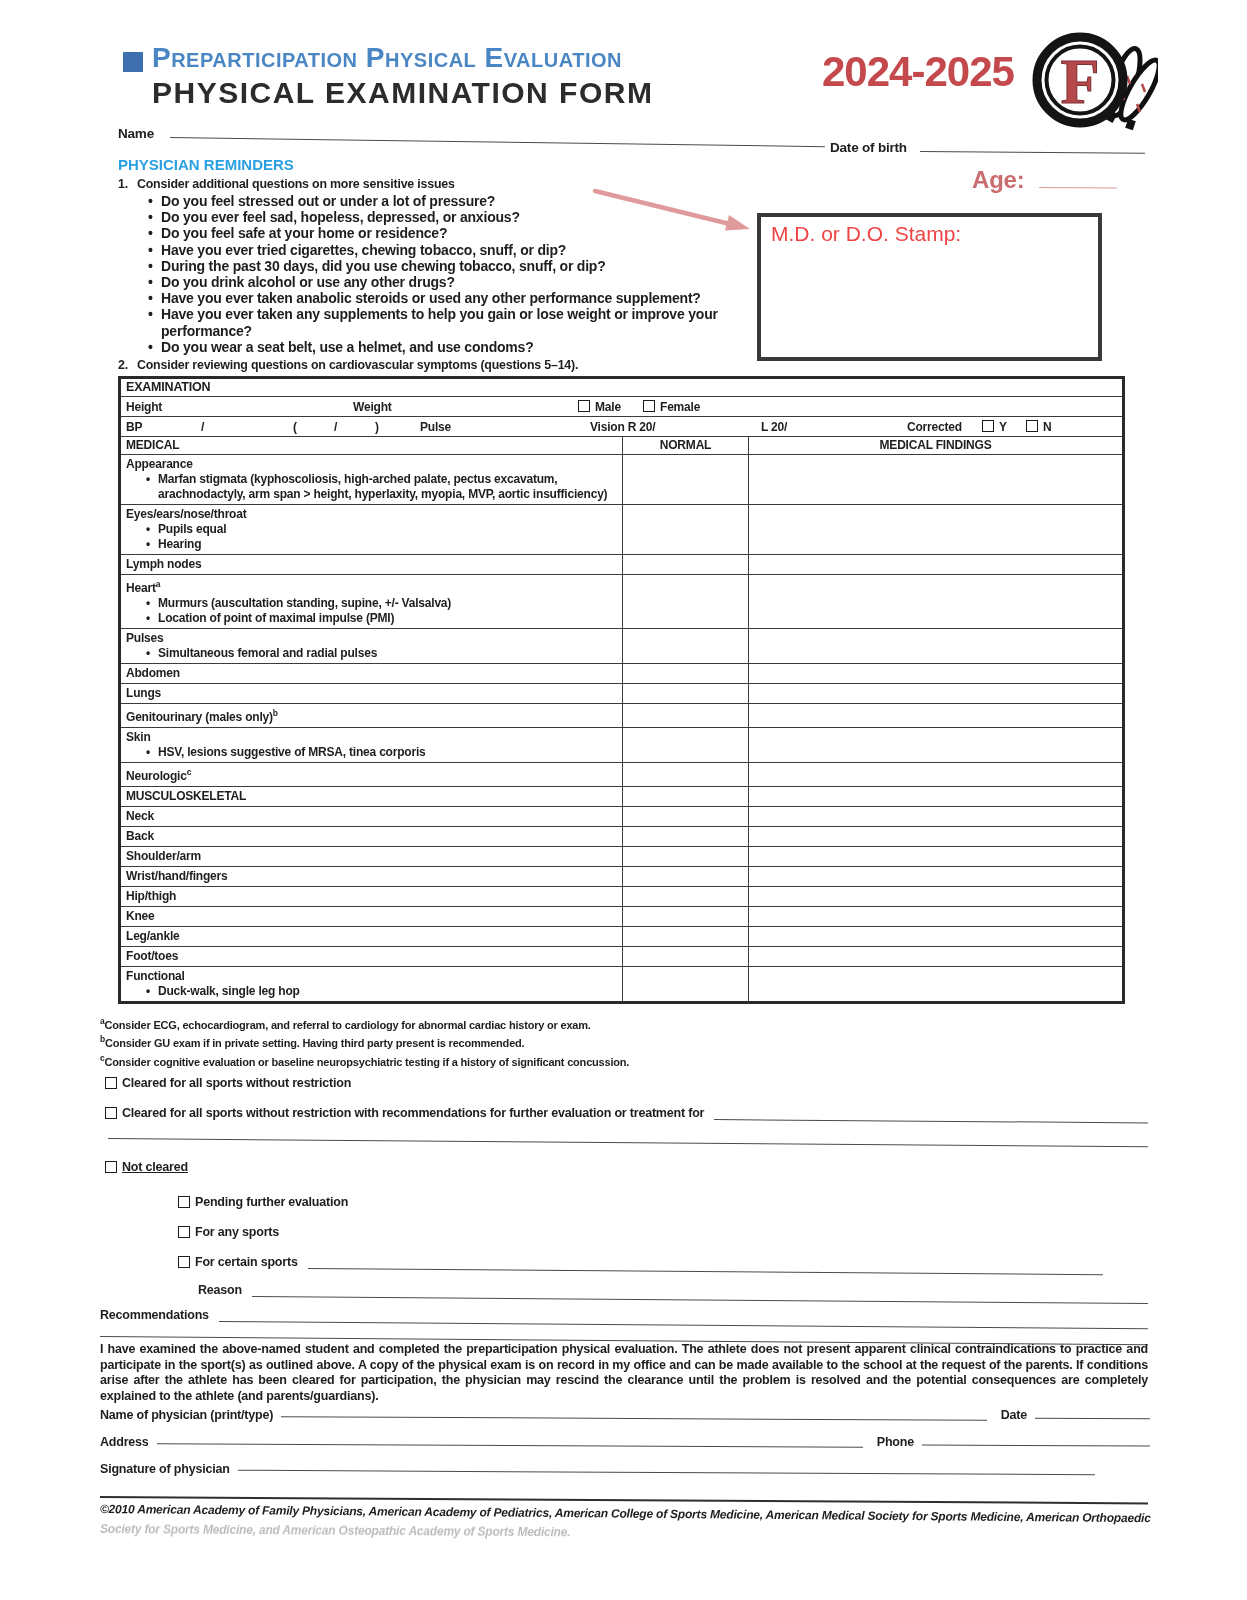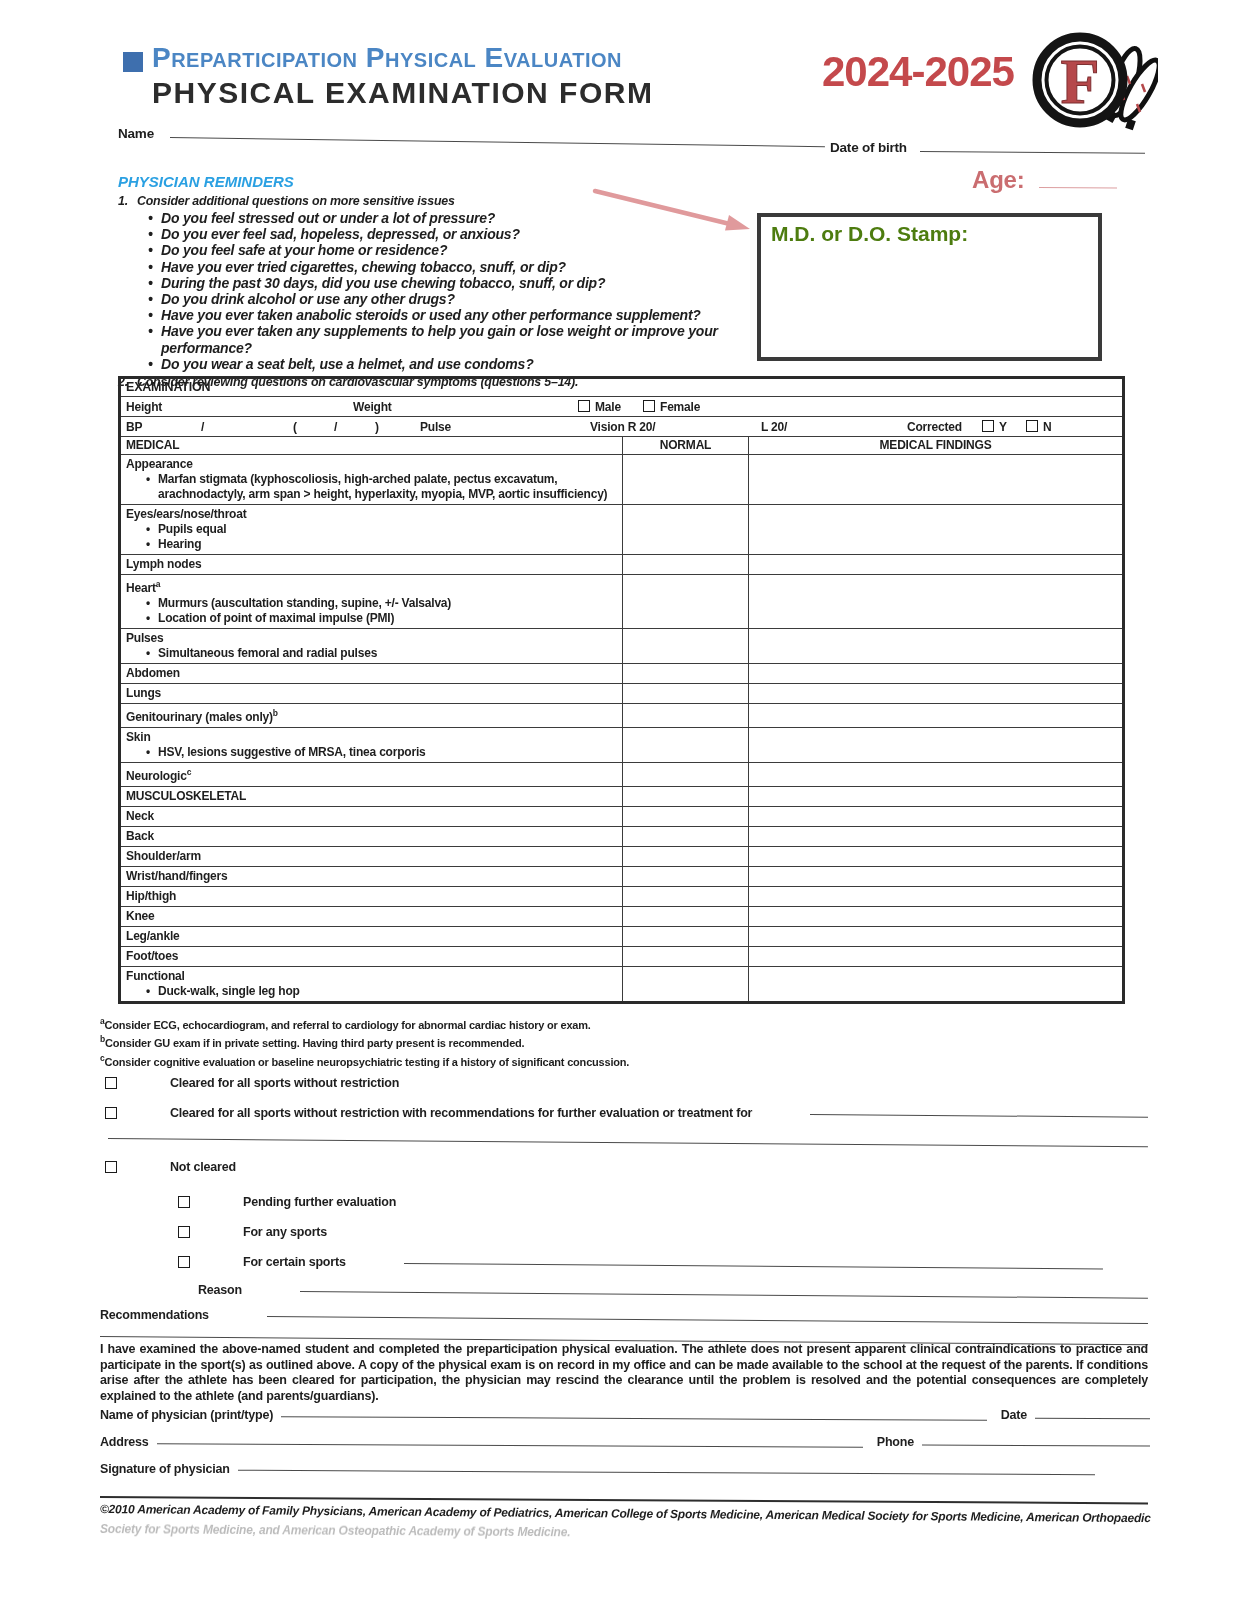--- a/index.html
+++ b/index.html
@@ -26,33 +26,33 @@
   }
   .logo { position:absolute; left:1028px; top:24px; }
   
   .name-row { position:absolute; left:118px; top:126px; font-size:13.5px; font-weight:700; }
   .dob-row  { position:absolute; left:830px; top:140px; font-size:13.5px; font-weight:700; }
   .age-row  { position:absolute; left:972px; top:166px; font-size:24px; font-weight:700; color:#ca6d70; }
   .wline { display:inline-block; border-bottom:1.7px solid #4a4a4a; height:2px; vertical-align:baseline; }
   .tilt  { transform:rotate(0.8deg); transform-origin:left center; }
   .tilt2 { transform:rotate(0.45deg); transform-origin:left center; }
   
-  .reminders { position:absolute; left:118px; top:173px; width:690px;font-style:italic; }
+  .reminders { position:absolute; left:118px; top:156px; width:690px; }
   .reminders h2 { margin:0 0 3px 0; font-size:15px; color:#2aa0e2; letter-spacing:0; }
   .rem-item { display:flex; font-size:12.4px; font-weight:700; line-height:16px; }
   .rem-item .num { width:19px; flex:none; }
   .rem-bullets { margin:1px 0 2px 30px; padding:0; list-style:none; font-size:14px; font-weight:700; line-height:16.2px; }
   .rem-bullets li { position:relative; padding-left:13px; }
   .rem-bullets li::before { content:"•"; position:absolute; left:0; top:0; }
   
   .stamp-box {
     position:absolute; left:757px; top:213px; width:345px; height:148px;
     border:4px solid #3a3a3a; box-sizing:border-box; padding:5px 10px;
   }
-  .stamp-box .stamp-label { color:#4d7c0f; font-size:21px; font-weight:700; letter-spacing:0; }
+  .stamp-box .stamp-label { color:#ef4444; font-size:21px; font-weight:400; letter-spacing:0; }
   .arrow-svg { position:absolute; left:560px; top:178px; }
   
   .exam-table {
     position:absolute; left:118px; top:376px; width:1004px;
     border-collapse:collapse; table-layout:fixed;
     border:3px solid #2a2a2a;
   }
   .exam-table td {
     border:1.5px solid #3b3b3b; font-size:12px; font-weight:700;
     padding:2px 5px; vertical-align:top; line-height:15px; overflow:hidden;
@@ -68,21 +68,21 @@
   sup { font-size:8.5px; }
   .cb {
     display:inline-block; width:10px; height:10px; background:#fff;
     border:1.8px solid #1b1b1b; vertical-align:-1px; margin-right:5px;
   }
   
   .footnotes { position:absolute; left:100px; top:1014px; width:920px;
     font-size:11px; font-weight:700; line-height:14.6px; }
   
   .clearance { position:absolute; left:100px; top:1070px; width:1050px; font-size:12.5px; font-weight:700; }
-  .clearance .row { position:absolute; display:flex; align-items:center;gap:48px; }
+  .clearance .row { position:absolute; display:flex; align-items:flex-end; }
   .clearance .row .cb { flex:none; align-self:center; }
   .clearance .flexline { flex:1; border-bottom:1.7px solid #4a4a4a; height:2px; margin-left:10px; }
   
   .attest {
     position:absolute; left:100px; top:1342px; width:1048px;
     font-size:12.5px; font-weight:700; line-height:15.5px; text-align:justify;
   }
   
   .sig { position:absolute; left:100px; top:1408px; width:1050px; font-size:12.5px; font-weight:700; }
   .sig .srow { display:flex; align-items:baseline; margin-bottom:13px; }
@@ -343,21 +343,21 @@
       <span>Cleared for all sports without restriction</span>
     </div>
     <div class="row" style="left:5px; top:36px; width:1043px;">
       <span class="cb"></span>
       <span>Cleared for all sports without restriction with recommendations for further evaluation or treatment for</span>
       <span class="flexline tilt2"></span>
     </div>
     <div class="row" style="left:8px; top:66px; width:1040px;">
       <span class="flexline tilt2" style="margin-left:0;"></span>
     </div>
-    <div class="row" style="left:5px; top:90px; width:400px;">
+    <div class="row" style="left:5px; top:90px; width:400px;text-decoration:underline;">
       <span class="cb"></span>
       <span>Not cleared</span>
     </div>
     <div class="row" style="left:78px; top:125px; width:400px;">
       <span class="cb"></span>
       <span>Pending further evaluation</span>
     </div>
     <div class="row" style="left:78px; top:155px; width:400px;">
       <span class="cb"></span>
       <span>For any sports</span>

